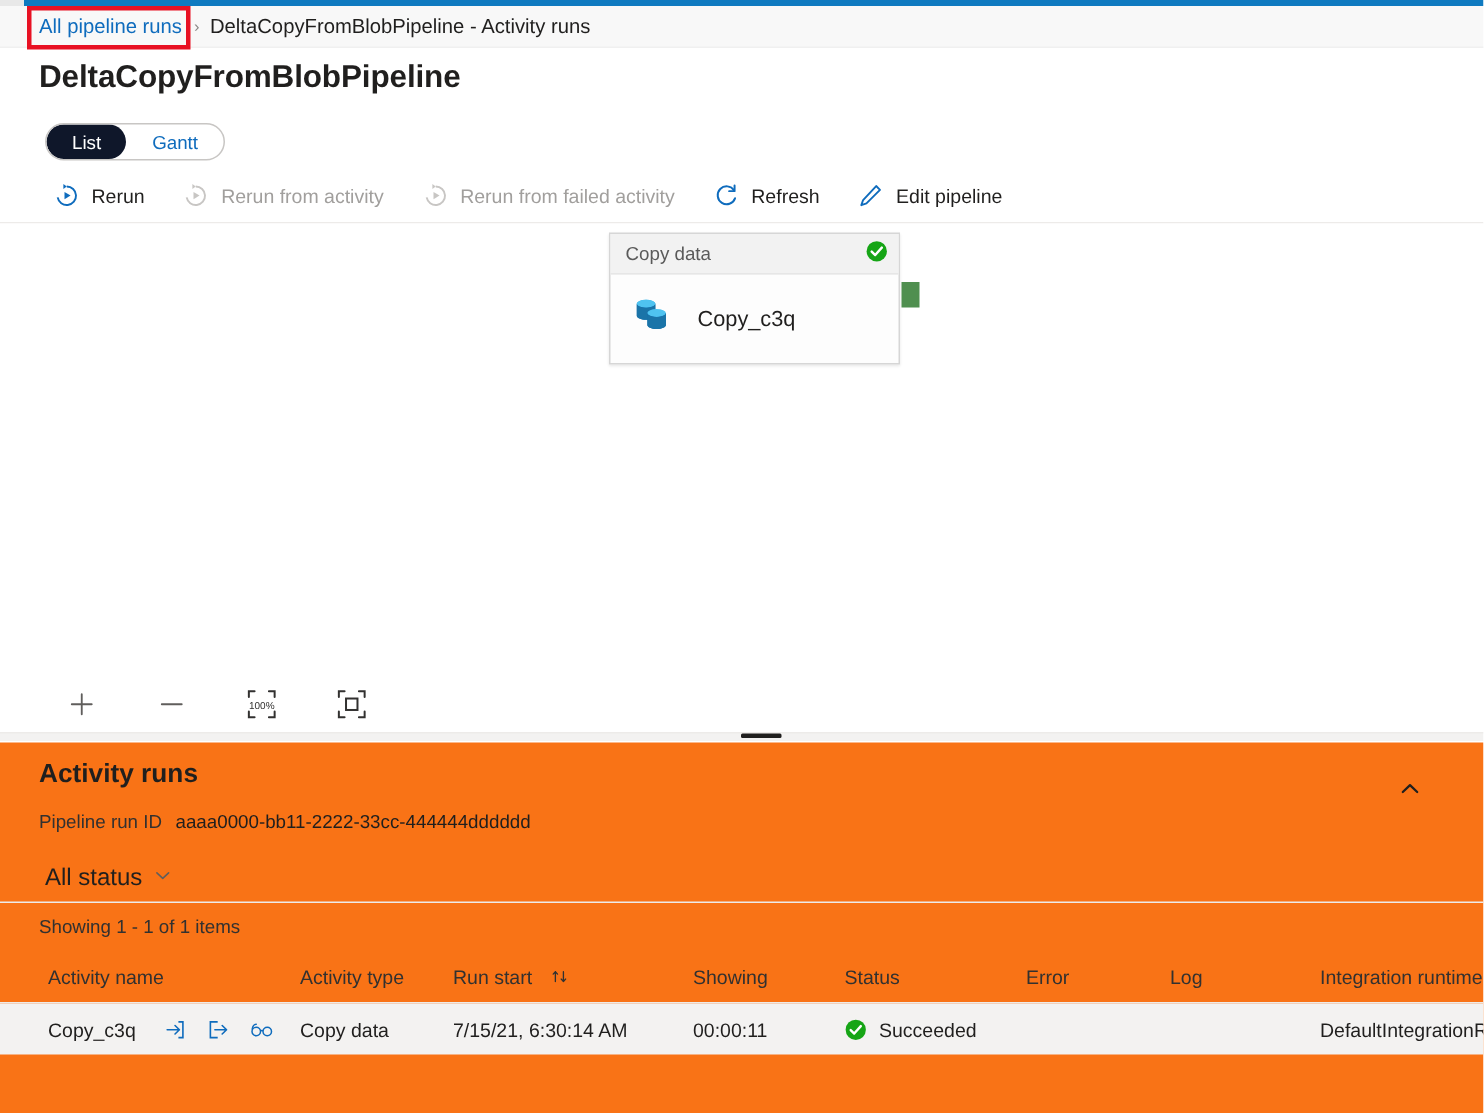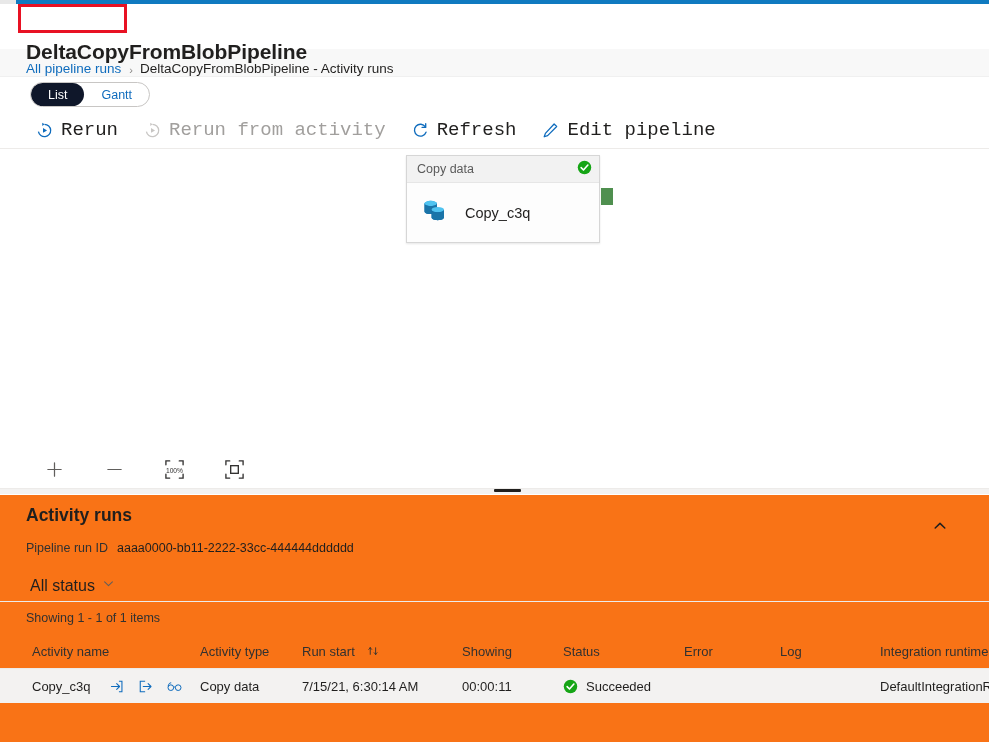--- a/index.html
+++ b/index.html
@@ -16,25 +16,24 @@
   .chrome-bar {
     position:absolute; left:0; top:0; width:989px; height:4px;
     background:#0f7ac0;
   }
   .chrome-bar .chrome-left { position:absolute; left:0; top:0; width:16px; height:4px; background:#e8e8e8; }
 
   
   .breadcrumb {
     position:absolute; left:0; top:4px; width:989px; height:28px;
     background:#f8f8f8;
-    display:flex; align-items:flex-end;
+    display:flex; align-items:center;
     padding-left:26px;
     font-size:13.5px;
     border-bottom:1px solid #f0f0f0;
-    margin-top:45px;
   }
   .crumb-link { color:#0f6cbd; cursor:pointer; white-space:nowrap; }
   .crumb-sep { color:#8a8886; margin:0 7px 0 8px; font-size:11px; }
   .crumb-current { color:#201f1e; white-space:nowrap; }
 
   
   .red-box {
     position:absolute; left:18px; top:4px; width:109px; height:29px;
     border:3px solid #e81123; pointer-events:none;
   }
@@ -61,23 +60,22 @@
 
   
   .toolbar {
     position:absolute; left:0; top:112px; width:989px; height:37px;
     display:flex; align-items:center; padding-left:36px;
     border-bottom:1px solid #edebe9;
     background:#fff;
   }
   .tb-item {
     display:flex; align-items:center; gap:8px;
-    margin-right:26px; font-size:19px; color:#201f1e; cursor:pointer;
+    margin-right:26px; font-size:13px; color:#201f1e; cursor:pointer;
     white-space:nowrap;
-    font-family:Liberation Mono, monospace;
   }
   .tb-item.disabled { color:#a19f9d; cursor:default; }
   .tb-ico { width:17px; height:17px; flex:0 0 17px; display:block; }
 
   
   .canvas {
     position:absolute; left:0; top:149px; width:989px; height:301px;
     background:#ffffff;
   }
   .node {
@@ -195,20 +193,30 @@
     </div>
     <div class="tb-item disabled">
       <span class="tb-ico">
         <svg viewBox="0 0 16 16" width="17" height="17">
           <path d="M8 2.2A5.8 5.8 0 1 1 2.3 9" fill="none" stroke="#c8c6c4" stroke-width="1.2"></path>
           <path d="M8 2.2 5.9 0.7 5.9 3.7z" fill="#c8c6c4"></path>
           <path d="M6.6 5.6 10.4 7.9 6.6 10.2z" fill="#c8c6c4"></path>
         </svg>
       </span>
       <span>Rerun from activity</span>
+    </div>
+    <div class="tb-item disabled">
+      <span class="tb-ico">
+        <svg viewBox="0 0 16 16" width="17" height="17">
+          <path d="M8 2.2A5.8 5.8 0 1 1 2.3 9" fill="none" stroke="#c8c6c4" stroke-width="1.2"></path>
+          <path d="M8 2.2 5.9 0.7 5.9 3.7z" fill="#c8c6c4"></path>
+          <path d="M6.6 5.6 10.4 7.9 6.6 10.2z" fill="#c8c6c4"></path>
+        </svg>
+      </span>
+      <span>Rerun from failed activity</span>
     </div>
     <div class="tb-item">
       <span class="tb-ico">
         <svg viewBox="0 0 16 16" width="17" height="17">
           <path d="M12.6 4.6A5.6 5.6 0 1 0 13.2 9.6" fill="none" stroke="#0f6cbd" stroke-width="1.25" stroke-linecap="round"></path>
           <path d="M12.9 1.6 12.9 5.1 9.5 5.1" fill="none" stroke="#0f6cbd" stroke-width="1.25" stroke-linecap="round" stroke-linejoin="round"></path>
         </svg>
       </span>
       <span>Refresh</span>
     </div>

